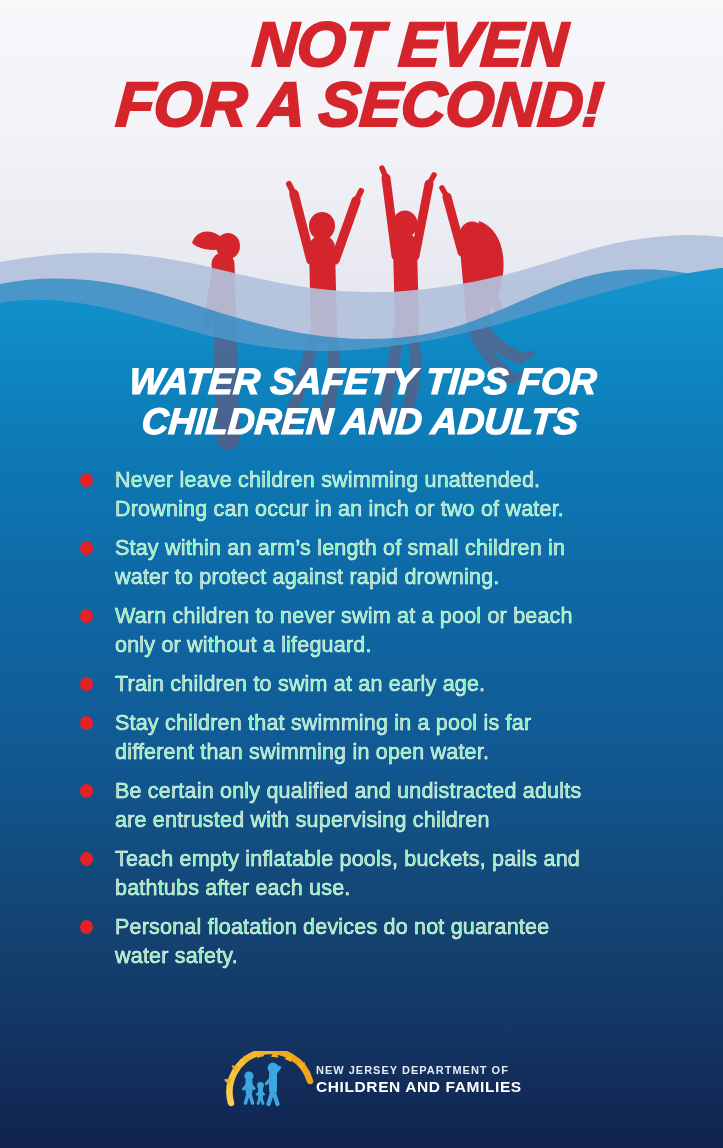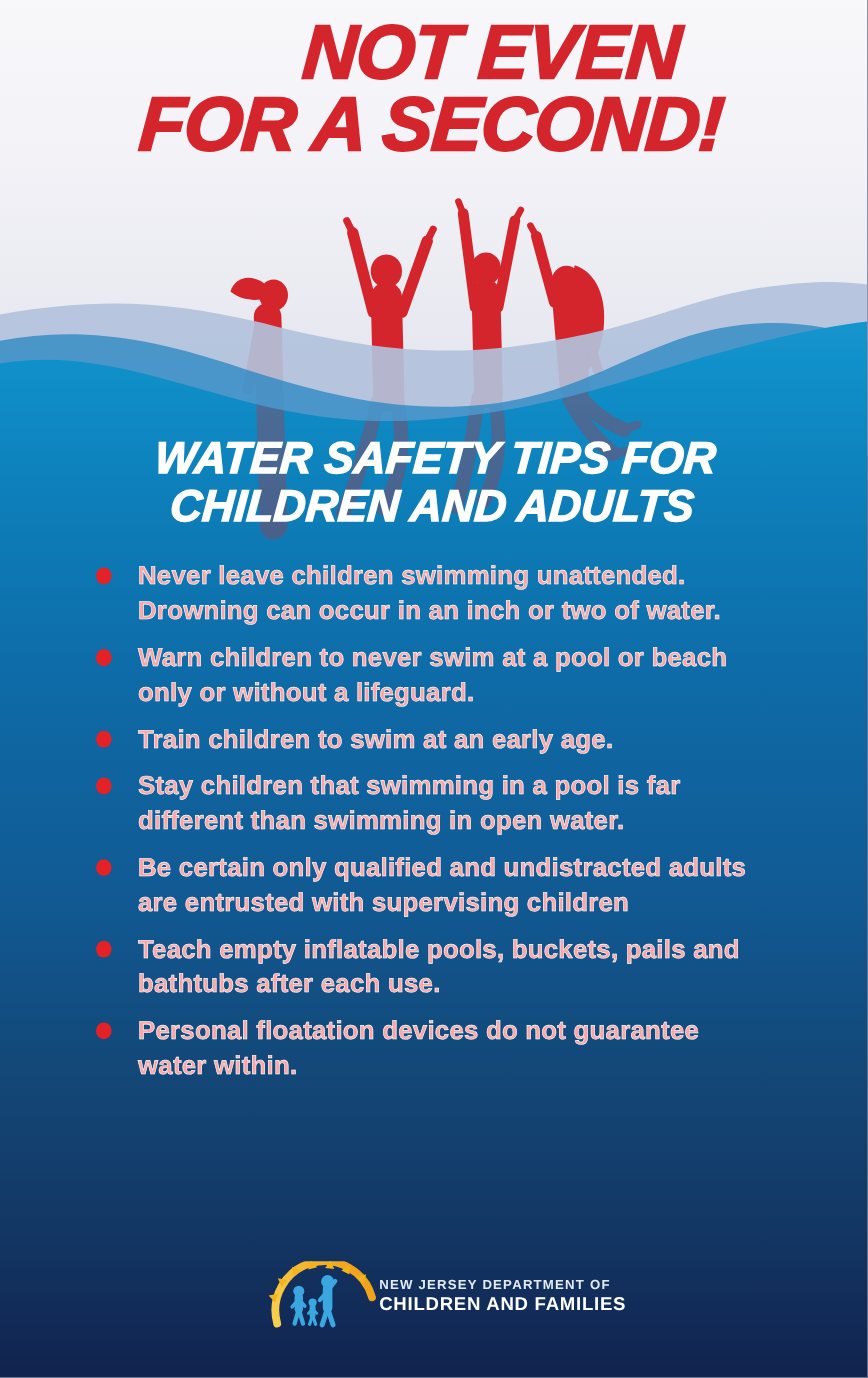--- a/index.html
+++ b/index.html
@@ -26,21 +26,21 @@
     font-style:italic;font-weight:bold;font-size:37px;line-height:40px;
     color:#ffffff;-webkit-text-stroke:1.2px #ffffff;letter-spacing:0;
     transform:skewX(-4deg);
   }
   .subtitle span{display:block;}
   ul.tips{
     position:absolute;left:80px;top:466px;width:585px;margin:0;padding:0;list-style:none;
   }
   ul.tips li{
     position:relative;padding-left:35px;margin-bottom:10px;
-    font-weight:bold;font-size:21.5px;line-height:29px;color:#fca5a5;
+    font-weight:normal;font-size:21.5px;line-height:29px;color:#86efac;
     -webkit-text-stroke:0.5px #ffffff;letter-spacing:0.2px;
   }
   ul.tips .l{display:block;}
   .dot{
     position:absolute;left:0;top:7px;width:13px;height:14px;
     border-radius:50%;background:#e32127;
   }
   .footer-logo{position:absolute;top:1051px;left:224px;font-weight:bold;}
   .footer-logo svg{display:block;}
 </style>
@@ -125,20 +125,22 @@
     </h2>
 
     <ul class="tips">
       <li>
         <span class="dot"></span>
         <span class="l">Never leave children swimming unattended.</span>
         <span class="l">Drowning can occur in an inch or two of water.</span>
       </li>
       <li>
         <span class="dot"></span>
+        <span class="l">Stay within an arm’s length of small children in</span>
+        <span class="l">water to protect against rapid drowning.</span>
       </li>
       <li>
         <span class="dot"></span>
         <span class="l">Warn children to never swim at a pool or beach</span>
         <span class="l">only or without a lifeguard.</span>
       </li>
       <li>
         <span class="dot"></span>
         <span class="l">Train children to swim at an early age.</span>
       </li>
@@ -153,21 +155,21 @@
         <span class="l">are entrusted with supervising children</span>
       </li>
       <li>
         <span class="dot"></span>
         <span class="l">Teach empty inflatable pools, buckets, pails and</span>
         <span class="l">bathtubs after each use.</span>
       </li>
       <li>
         <span class="dot"></span>
         <span class="l">Personal floatation devices do not guarantee</span>
-        <span class="l">water within.</span>
+        <span class="l">water safety.</span>
       </li>
     </ul>
 
     <div class="footer-logo">
       <svg width="300" height="58" viewBox="0 0 300 58">
         <defs>
           <linearGradient id="gold" gradientUnits="userSpaceOnUse" x1="7" y1="54" x2="86" y2="6">
             <stop offset="0" stop-color="#f8cf4e"></stop>
             <stop offset="1" stop-color="#ef9d12"></stop>
           </linearGradient>

